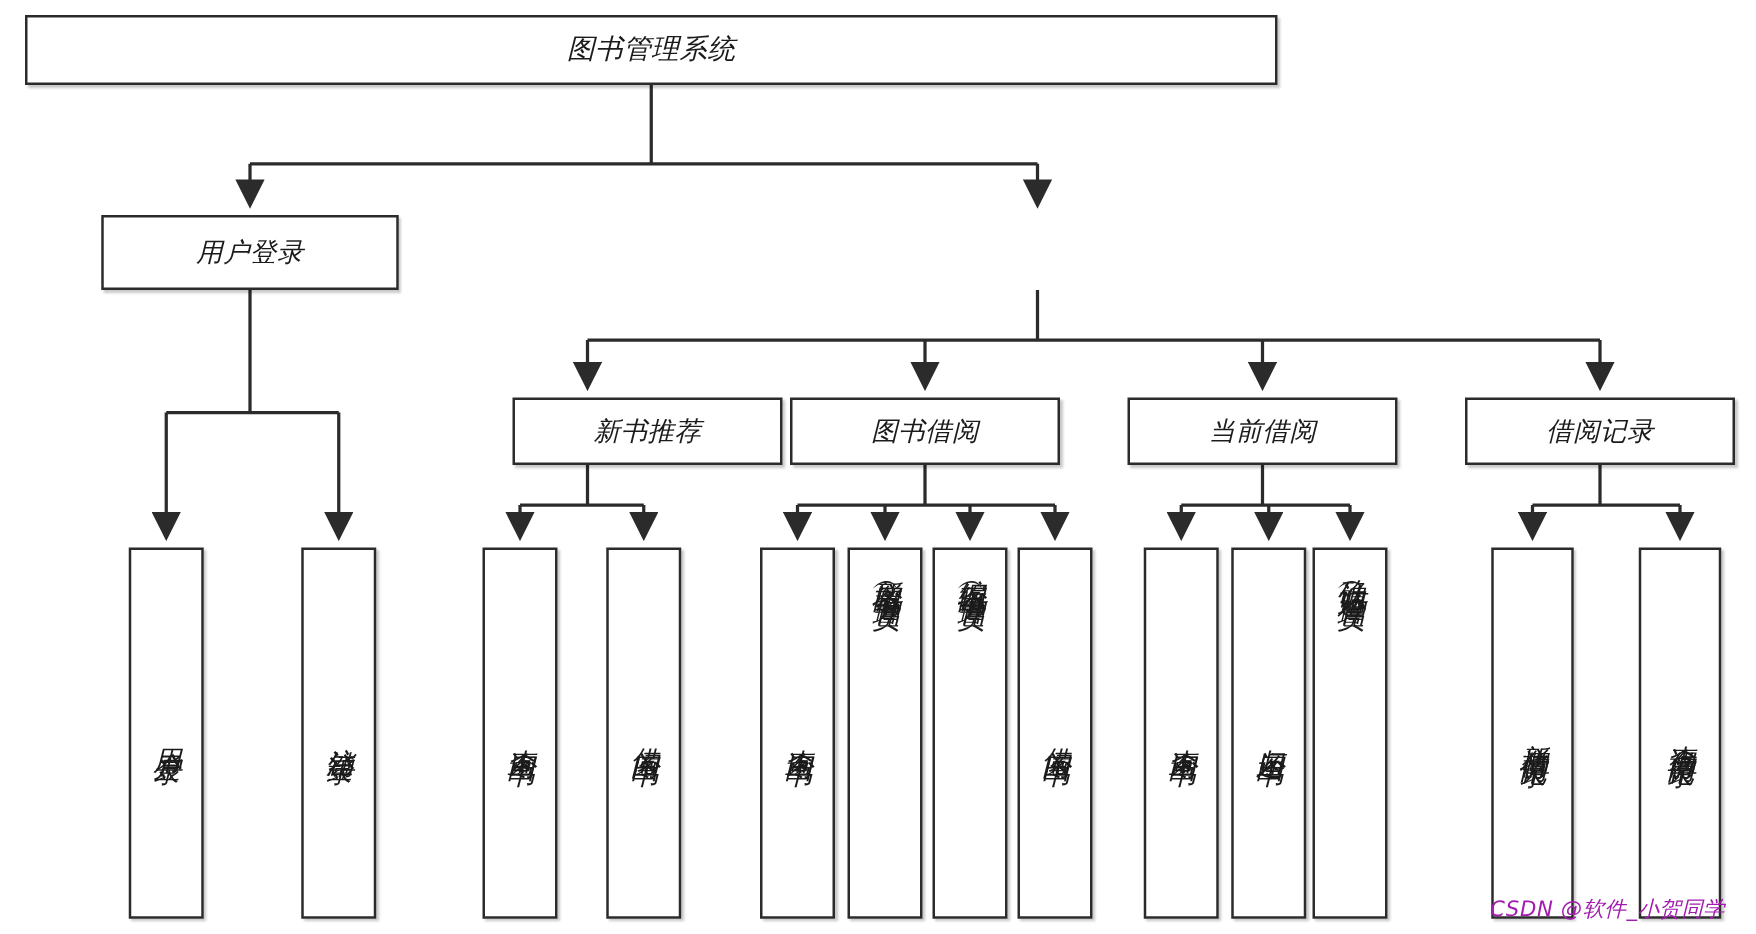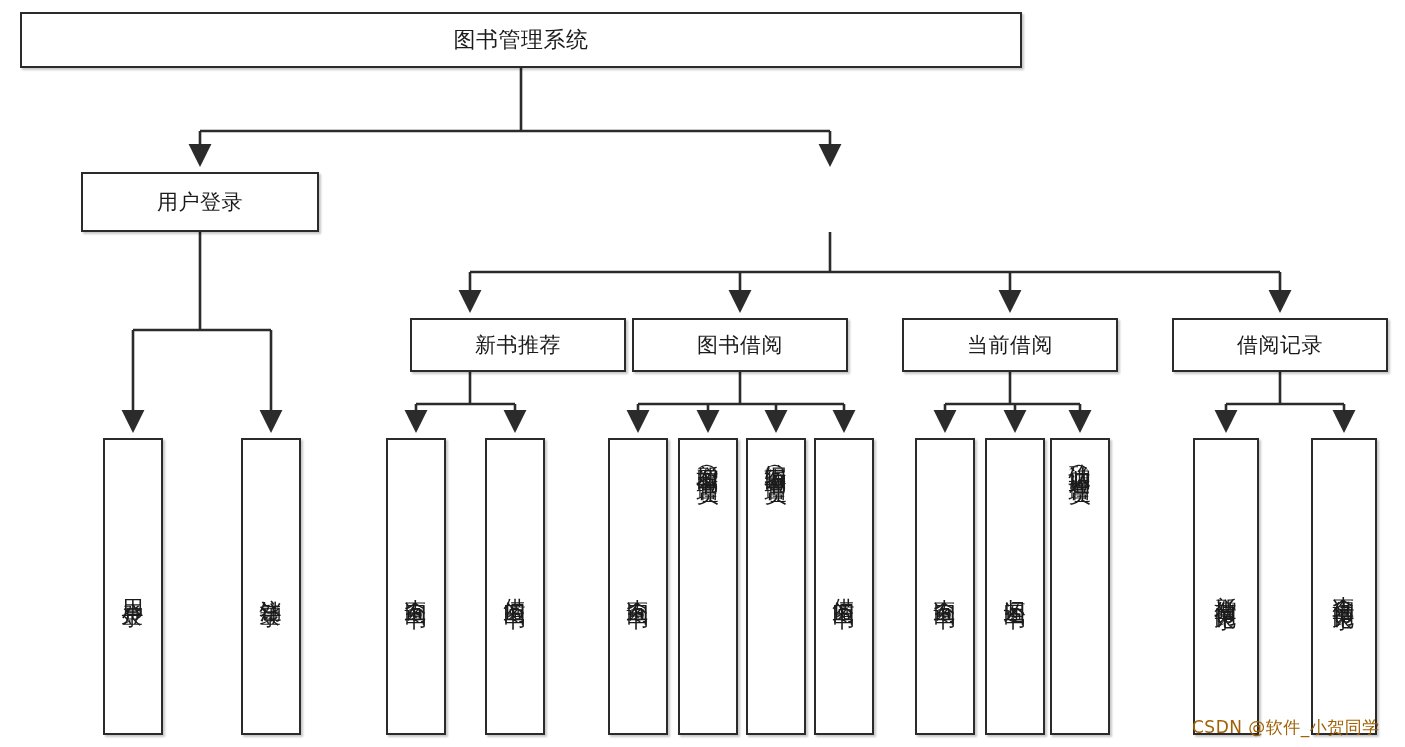--- a/index.html
+++ b/index.html
@@ -10,20 +10,21 @@
   }
   body {
     font-family: "DejaVu Sans", "Liberation Sans", sans-serif;
   }
   #canvas {
     position: relative;
     width: 1405px;
     height: 747px;
     background: #ffffff;
     overflow: hidden;
+    font-style: italic;
   }
   #edges {
     position: absolute;
     left: 0;
     top: 0;
     width: 1405px;
     height: 747px;
     pointer-events: none;
   }
   .node {
@@ -64,21 +65,21 @@
     white-space: nowrap;
     margin: 0 auto;
   }
   .node.vert.centered {
     align-items: center;
     padding-top: 0;
   }
   .watermark {
     position: absolute;
     font-size: 17px;
-    color: #a16207;
+    color: #a21caf;
     white-space: nowrap;
     z-index: 5;
     letter-spacing: 0.5px;
   }
 </style>
 </head>
 <body>
 
 <div id="canvas">
 

